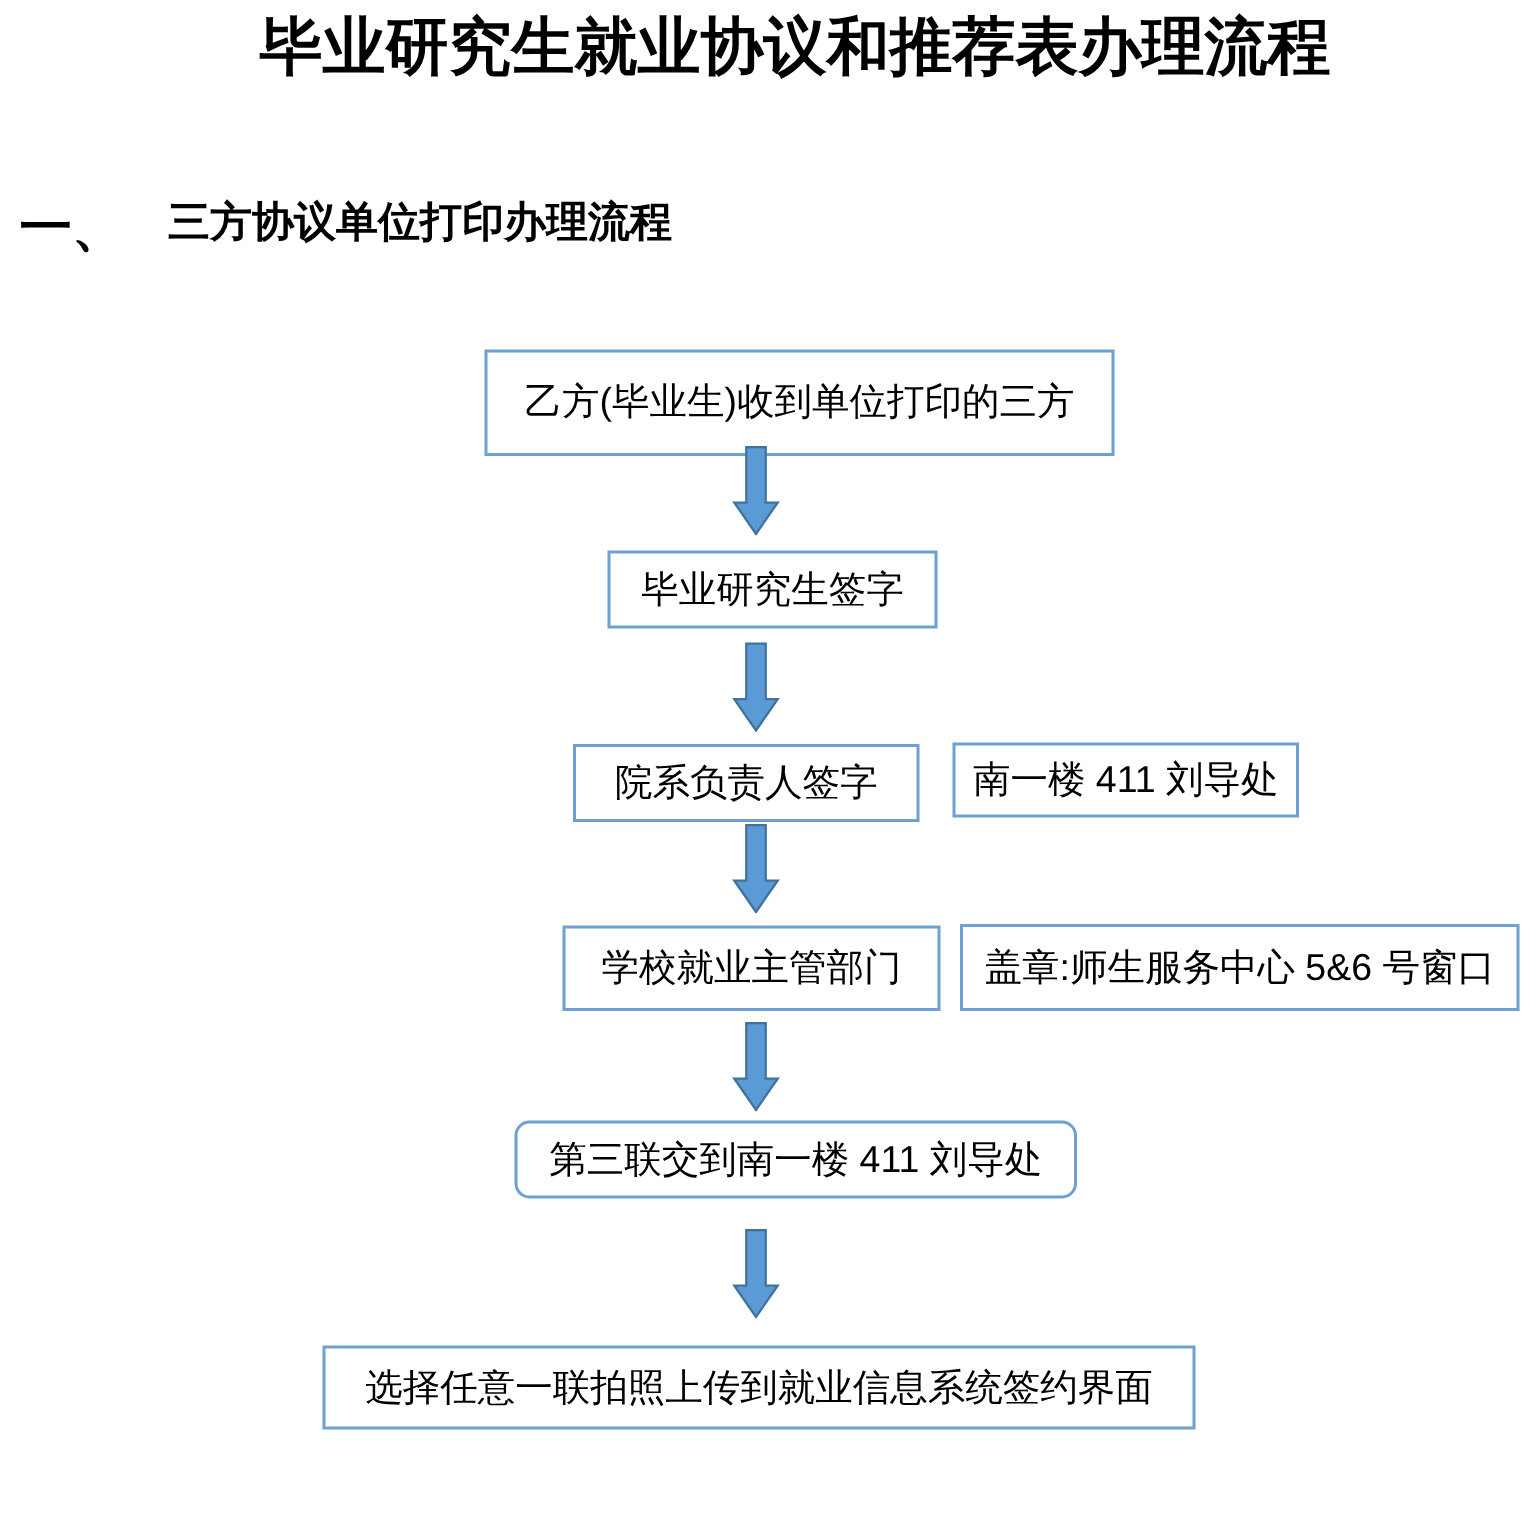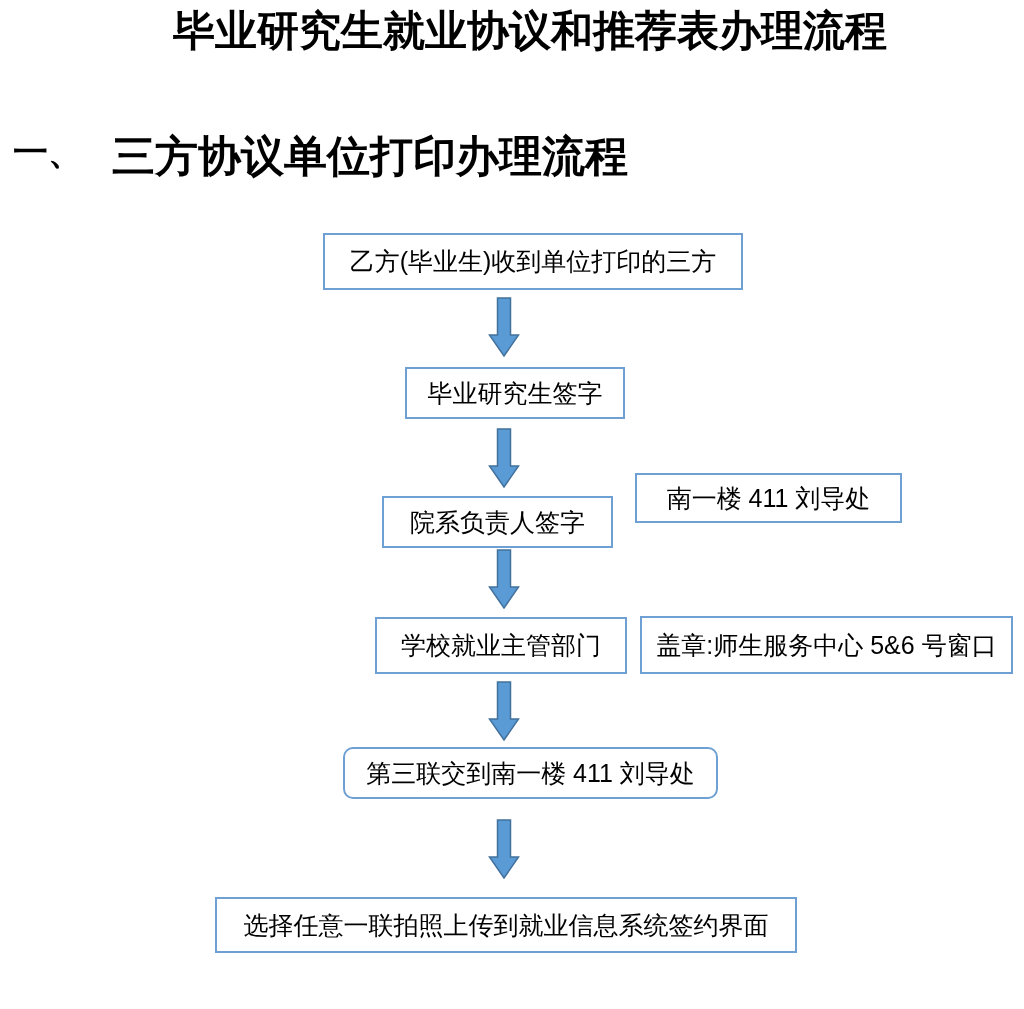--- a/index.html
+++ b/index.html
@@ -24,34 +24,34 @@
     position:absolute;left:0;top:6px;width:1060px;margin:0;
     text-align:center;font-size:42px;font-weight:bold;line-height:1.2;
     white-space:nowrap;
   }
   .sec-num{
     position:absolute;left:13px;top:130px;
     font-size:35px;font-weight:bold;line-height:1.25;white-space:nowrap;
   }
   .sec-text{
     position:absolute;left:112px;top:130px;
-    font-size:43px;font-weight:bold;line-height:1.25;white-space:nowrap;
+    font-size:28px;font-weight:bold;line-height:1.25;white-space:nowrap;
   }
   .box{
     position:absolute;box-sizing:border-box;
     border:2px solid var(--box-border);
     background:#ffffff;
     display:flex;align-items:center;justify-content:center;
     font-size:25px;line-height:1;white-space:nowrap;
     padding:0 4px;
   }
-  .s1{left:323px;top:233px;width:420px;height:57px;text-align:center;}
+  .s1{left:323px;top:233px;width:420px;height:71px;text-align:center;}
   .s2{left:405px;top:367px;width:220px;height:52px;}
   .s3{left:382px;top:496px;width:231px;height:52px;text-align:center;}
-  .n3{left:635px;top:473px;width:267px;height:50px;text-align:center;}
+  .n3{left:635px;top:495px;width:231px;height:50px;text-align:center;}
   .s4{left:375px;top:617px;width:252px;height:57px;}
   .n4{left:640px;top:616px;width:373px;height:58px;}
   .s5{left:343px;top:747px;width:375px;height:52px;border-radius:10px;}
   .s6{left:215px;top:897px;width:582px;height:56px;}
   .arrow{
     position:absolute;left:488px;width:32px;height:60px;display:block;
   }
   .arrow polygon{
     fill:var(--arrow-fill);
     stroke:var(--arrow-stroke);

